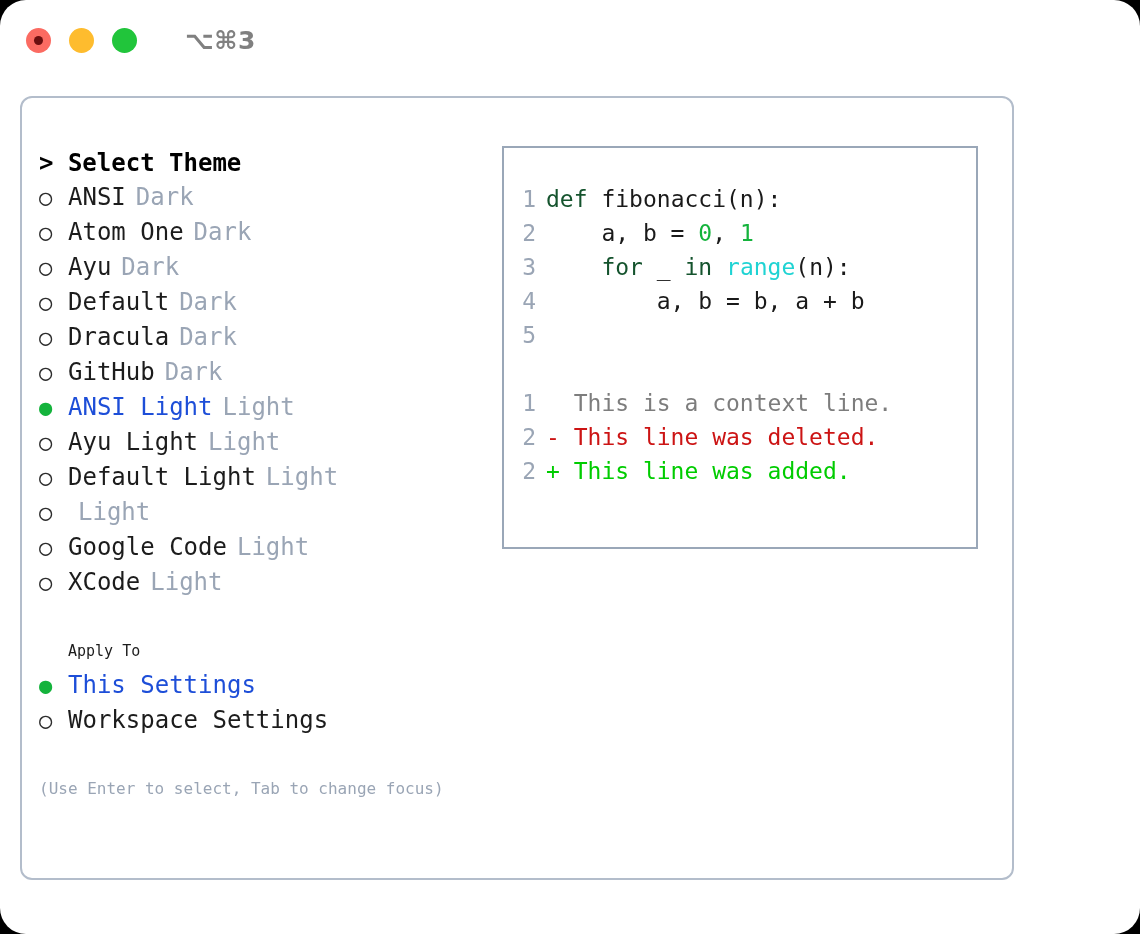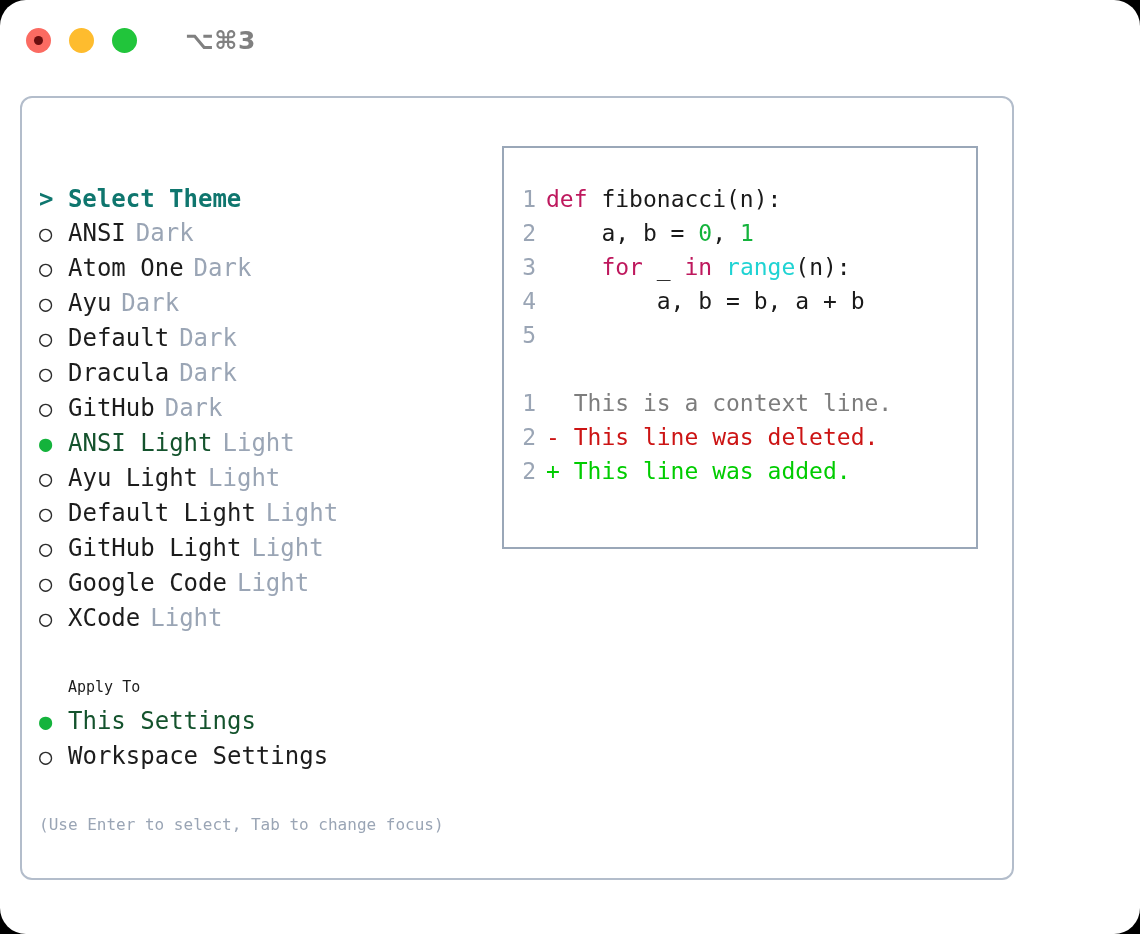--- a/index.html
+++ b/index.html
@@ -94,43 +94,42 @@
   .col-right {
     flex: 1;
     padding: 48px 0 0 0;
     box-sizing: border-box;
   }
 
   
   .list-header {
     font-size: 24px;
     font-weight: bold;
-    color: #0f766e;
-    line-height: 34px;
-    white-space: pre;
-    font-family: "DejaVu Sans Mono", monospace;
-    margin-top: 36px;
+    color: #000000;
+    line-height: 34px;
+    white-space: pre;
+    font-family: "DejaVu Sans Mono", monospace;
   }
   .row {
     display: flex;
     align-items: baseline;
     line-height: 34px;
     font-size: 24px;
     white-space: pre;
     font-family: "DejaVu Sans Mono", monospace;
   }
   .bullet {
     width: 29px;
     flex: 0 0 29px;
     color: #2d2d2d;
     font-size: 22px;
   }
   .bullet.on { color: #14b33c; }
   .row .name { color: #1c1c1c; }
-  .row.selected .name { color: #14532d; }
+  .row.selected .name { color: #1d4ed8; }
   .row .variant {
     color: #9aa5b5;
     padding-left: 10px;
   }
 
   .section-gap { height: 34px; }
 
   .apply-header {
     font-size: 15px;
     color: #1c1c1c;
@@ -175,21 +174,21 @@
   }
   .lineno {
     width: 42px;
     flex: 0 0 42px;
     text-align: right;
     color: #9aa5b5;
     padding-right: 10px;
     box-sizing: border-box;
   }
   .code-text { color: #1a1a1a; }
-  .tok-kw   { color: #be185d; }
+  .tok-kw   { color: #14532d; }
   .tok-num  { color: #14b33c; }
   .tok-fn   { color: #1fd3d3; }
   .tok-pl   { color: #1a1a1a; }
 
   .diff-gap { height: 34px; }
   .diff-ctx { color: #7d7d7d; }
   .diff-del { color: #cc1414; }
   .diff-add { color: #00cc00; }
 </style>
 </head>
@@ -217,21 +216,21 @@
         <div id="theme-list">
             <div class="row"><span class="bullet">○</span><span class="name">ANSI</span><span class="variant">Dark</span></div>
             <div class="row"><span class="bullet">○</span><span class="name">Atom One</span><span class="variant">Dark</span></div>
             <div class="row"><span class="bullet">○</span><span class="name">Ayu</span><span class="variant">Dark</span></div>
             <div class="row"><span class="bullet">○</span><span class="name">Default</span><span class="variant">Dark</span></div>
             <div class="row"><span class="bullet">○</span><span class="name">Dracula</span><span class="variant">Dark</span></div>
             <div class="row"><span class="bullet">○</span><span class="name">GitHub</span><span class="variant">Dark</span></div>
             <div class="row selected"><span class="bullet on">●</span><span class="name">ANSI Light</span><span class="variant">Light</span></div>
             <div class="row"><span class="bullet">○</span><span class="name">Ayu Light</span><span class="variant">Light</span></div>
             <div class="row"><span class="bullet">○</span><span class="name">Default Light</span><span class="variant">Light</span></div>
-            <div class="row"><span class="bullet">○</span><span class="name">GitHub Light</span><span class="variant">Light</span></div>
+            <div class="row"><span class="bullet">○</span><span class="variant">Light</span></div>
             <div class="row"><span class="bullet">○</span><span class="name">Google Code</span><span class="variant">Light</span></div>
             <div class="row"><span class="bullet">○</span><span class="name">XCode</span><span class="variant">Light</span></div>
           </div>
 
         <div class="section-gap"></div>
 
         <div class="apply-header">Apply To</div>
 
         <div id="apply-list">
             <div class="row selected"><span class="bullet on">●</span><span class="name">This Settings</span></div>

